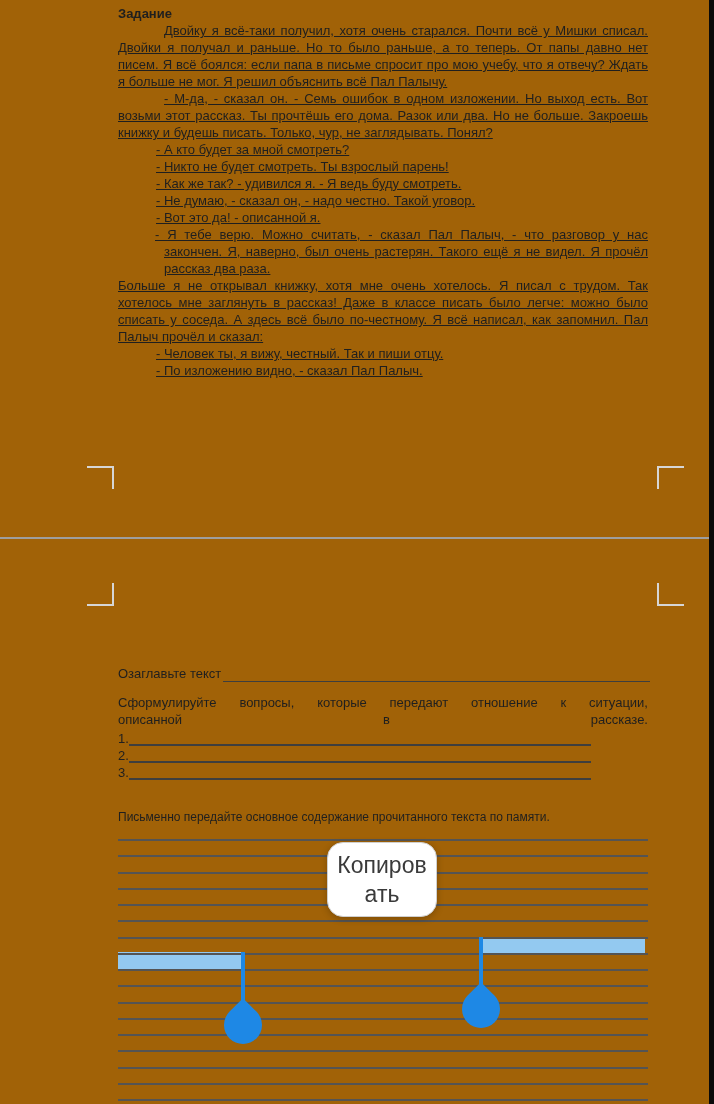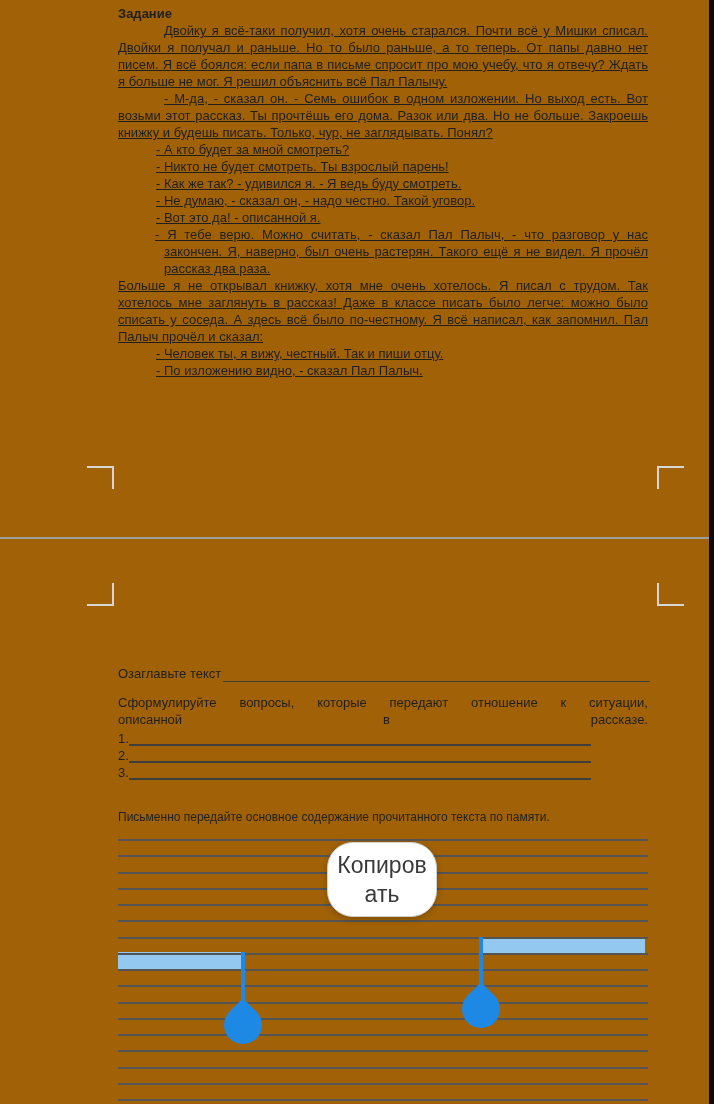--- a/index.html
+++ b/index.html
@@ -48,21 +48,21 @@
   .stem-right { left:479px; top:937px; height:56px; }
   .handle-drop {
     position:absolute; width:38px; height:38px; background:#1e88e5;
     border-radius:50% 0 50% 50%; transform:rotate(-45deg); z-index:3;
   }
   .drop-left { left:224px; top:1006px; }
   .drop-right { left:462px; top:990px; }
   
   .copy-btn {
     position:absolute; left:327px; top:842px; width:110px; height:75px;
-    background:#ffffff; border:1px solid #cfcfcf; border-radius:26px;
+    background:#ffffff; border:1px solid #cfcfcf; border-radius:16px;
     box-shadow:0 2px 7px rgba(0,0,0,0.22);
     display:flex; align-items:center; justify-content:center;
     font-size:23px; line-height:29px; color:#3a3a3a; text-align:center;
     overflow-wrap:anywhere; word-break:break-word; padding:0 6px;
     box-sizing:border-box; z-index:10; cursor:pointer;
   }
 </style>
 </head>
 <body>
 

